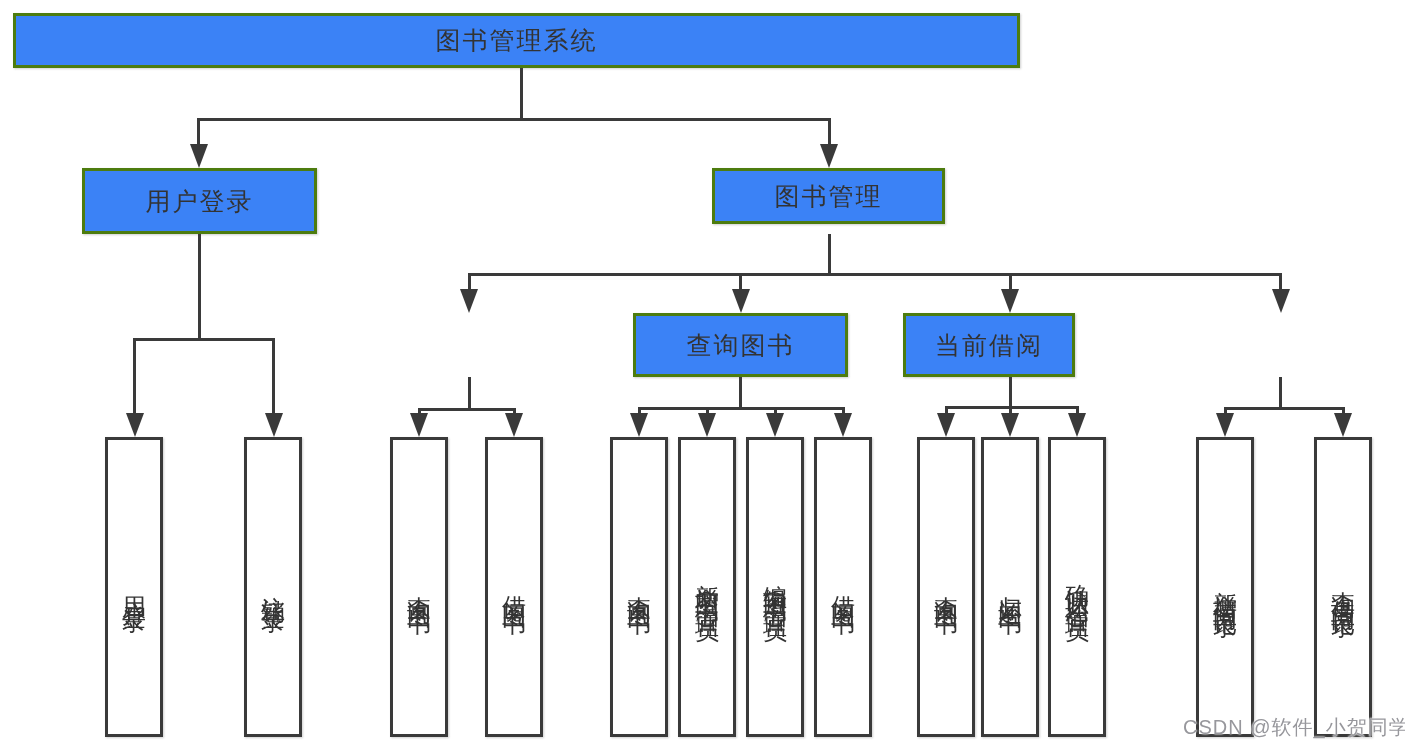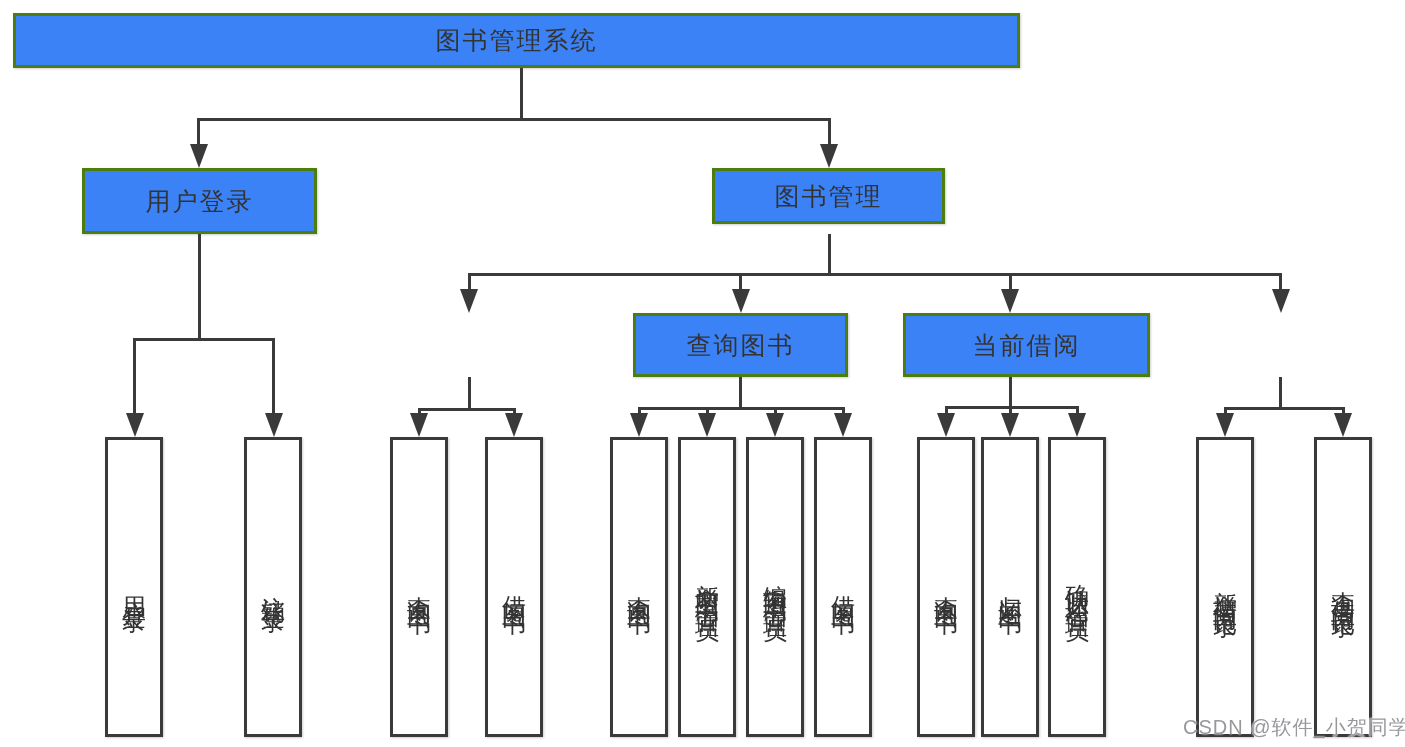--- a/index.html
+++ b/index.html
@@ -64,21 +64,21 @@
   <div class="vline" style="left:468px; top:273px; height:16px;"></div>
   <div class="ah" style="left:460px; top:289px;"></div>
   <div class="vline" style="left:739px; top:273px; height:16px;"></div>
   <div class="ah" style="left:732px; top:289px;"></div>
   <div class="vline" style="left:1009px; top:273px; height:16px;"></div>
   <div class="ah" style="left:1001px; top:289px;"></div>
   <div class="vline" style="left:1279px; top:273px; height:16px;"></div>
   <div class="ah" style="left:1272px; top:289px;"></div>
 
   <div class="hbox" style="left:633px; top:313px; width:215px; height:64px;">查询图书</div>
-  <div class="hbox" style="left:903px; top:313px; width:247px; height:64px;">当前借阅</div>
+  <div class="hbox" style="left:903px; top:313px; width:172px; height:64px;">当前借阅</div>
 
   <div class="vline" style="left:468px; top:377px; height:31px;"></div>
   <div class="hline" style="left:418px; top:408px; width:98px;"></div>
   <div class="vline" style="left:418px; top:408px; height:5px;"></div>
   <div class="ah" style="left:410px; top:413px;"></div>
   <div class="vline" style="left:513px; top:408px; height:5px;"></div>
   <div class="ah" style="left:505px; top:413px;"></div>
 
   <div class="vline" style="left:739px; top:377px; height:30px;"></div>
   <div class="hline" style="left:638px; top:407px; width:206px;"></div>

